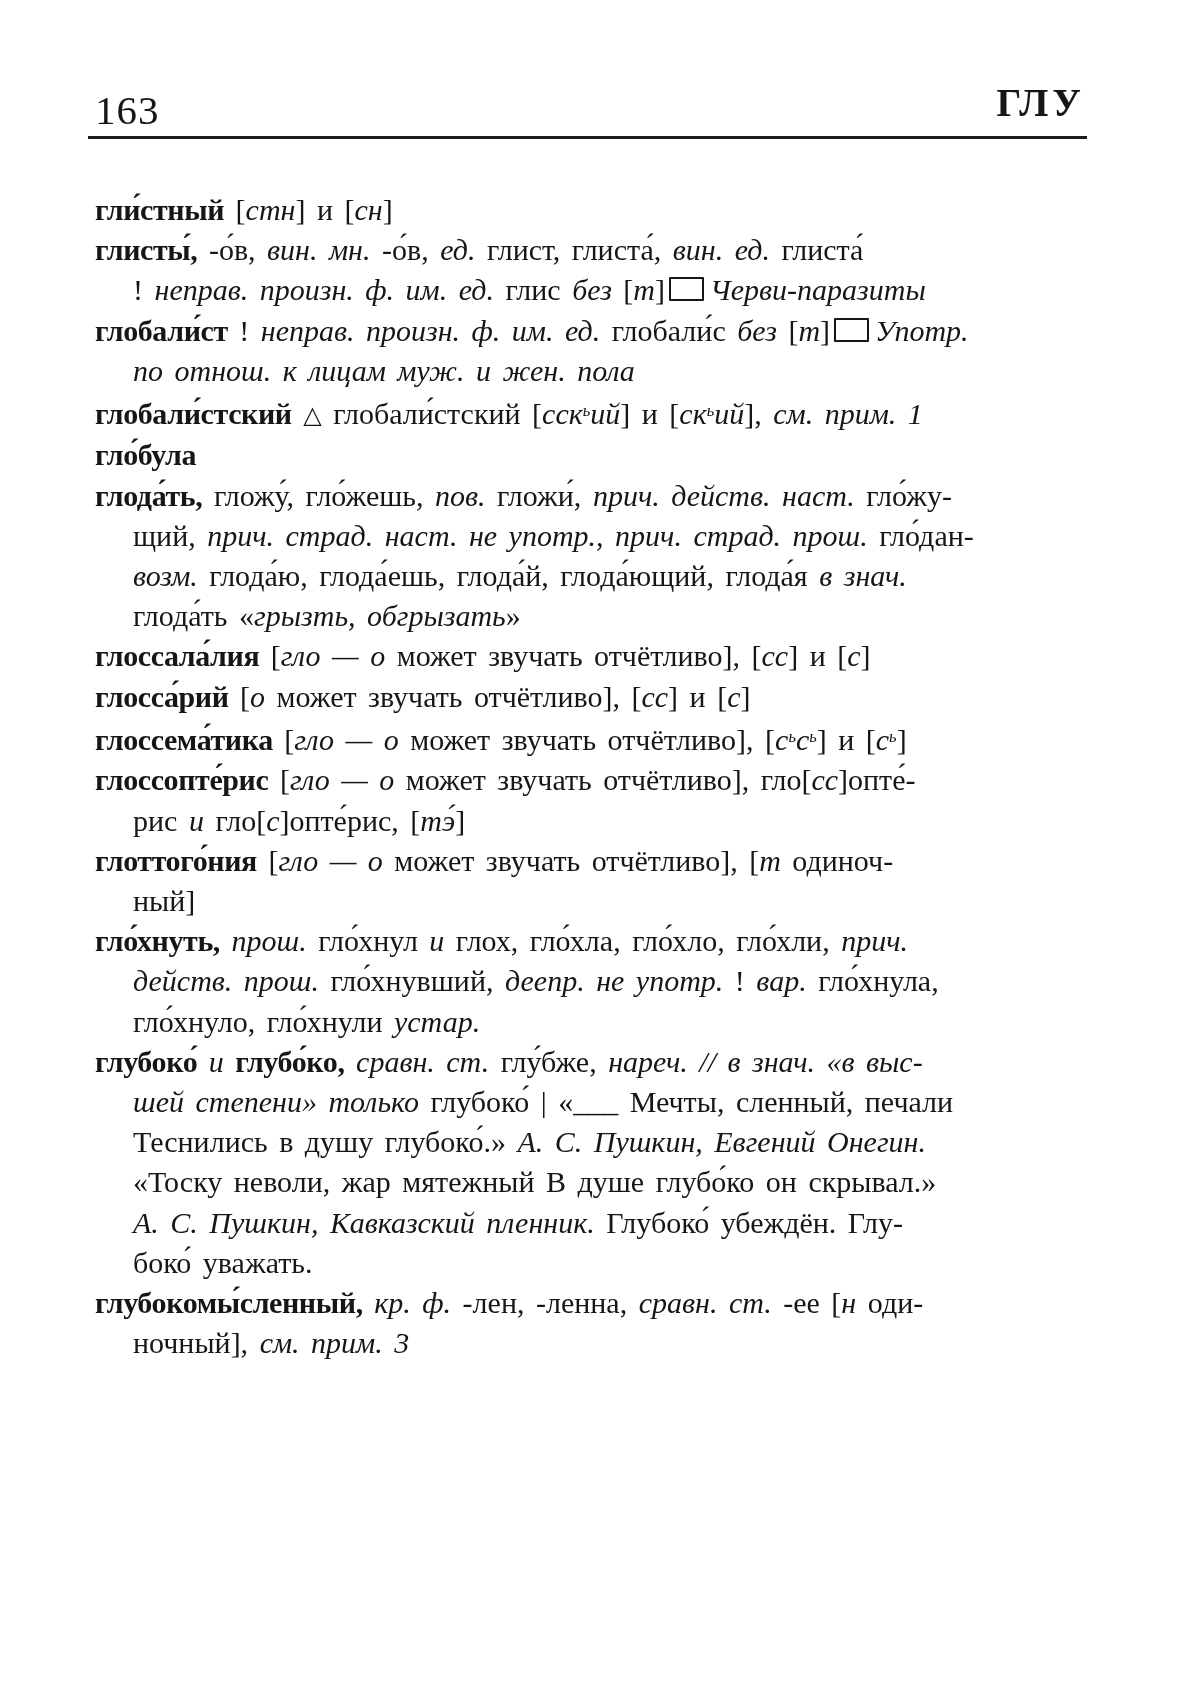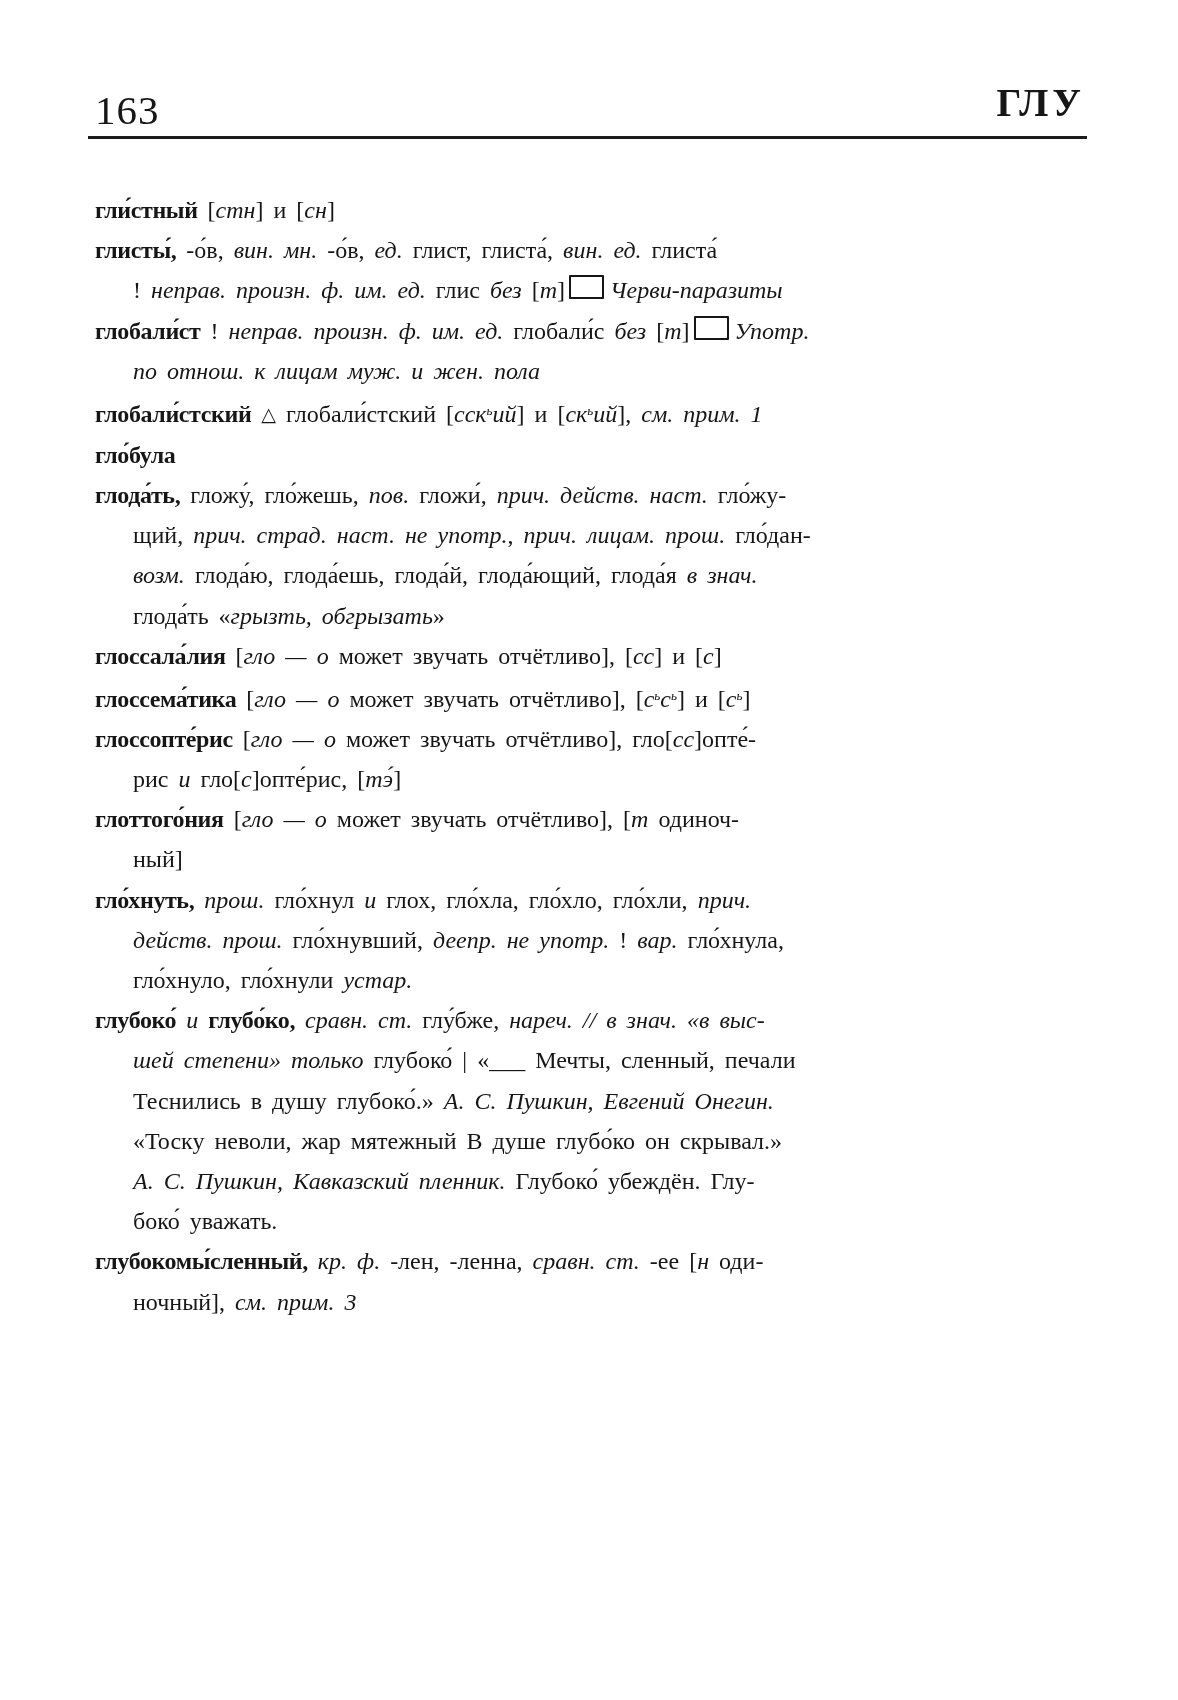--- a/index.html
+++ b/index.html
@@ -20,21 +20,21 @@
     position:absolute;right:93px;top:80px;
     font-size:39px;font-weight:700;letter-spacing:4px;
   }
   .header-rule{
     position:absolute;left:88px;right:91px;top:136px;
     height:3px;background:#1c1c1c;
   }
   
   .entries{
     position:absolute;left:95px;top:190px;width:1010px;
-    font-size:24px;line-height:40.2px;
+    font-size:30px;line-height:40.2px;
     word-spacing:4px;
   }
   .line{white-space:nowrap;}
   .line.ind{padding-left:38px;}
   .sb{font-weight:700;letter-spacing:-0.4px;}
   .sr{}
   .si{font-style:italic;}
   .su{font-style:italic;font-size:0.55em;vertical-align:0.5em;letter-spacing:0;}
   .st{font-family:"DejaVu Sans",sans-serif;font-size:0.8em;vertical-align:1px;}
   .sx{
@@ -52,24 +52,25 @@
   <div class="header-rule"></div>
   <div class="entries">
       <div class="line"><span class="sb">гли́стный</span><span class="sr"> [</span><span class="si">стн</span><span class="sr">] и [</span><span class="si">сн</span><span class="sr">]</span></div>
       <div class="line"><span class="sb">глисты́,</span><span class="sr"> -о́в, </span><span class="si">вин. мн.</span><span class="sr"> -о́в, </span><span class="si">ед.</span><span class="sr"> глист, глиста́, </span><span class="si">вин. ед.</span><span class="sr"> глиста́</span></div>
       <div class="line ind"><span class="sr">! </span><span class="si">неправ. произн. ф. им. ед.</span><span class="sr"> глис </span><span class="si">без</span><span class="sr"> [</span><span class="si">т</span><span class="sr">]</span><span class="sx"></span><span class="si">Черви-паразиты</span></div>
       <div class="line"><span class="sb">глобали́ст</span><span class="sr"> ! </span><span class="si">неправ. произн. ф. им. ед.</span><span class="sr"> глобали́с </span><span class="si">без</span><span class="sr"> [</span><span class="si">т</span><span class="sr">]</span><span class="sx"></span><span class="si">Употр.</span></div>
       <div class="line ind"><span class="si">по отнош. к лицам муж. и жен. пола</span></div>
       <div class="line"><span class="sb">глобали́стский</span><span class="sr"> </span><span class="st">△</span><span class="sr"> глобали́стский [</span><span class="si">сск</span><span class="su">ь</span><span class="si">ий</span><span class="sr">] и [</span><span class="si">ск</span><span class="su">ь</span><span class="si">ий</span><span class="sr">], </span><span class="si">см. прим. 1</span></div>
       <div class="line"><span class="sb">гло́була</span></div>
       <div class="line"><span class="sb">глода́ть,</span><span class="sr"> гложу́, гло́жешь, </span><span class="si">пов.</span><span class="sr"> гложи́, </span><span class="si">прич. действ. наст.</span><span class="sr"> гло́жу-</span></div>
-      <div class="line ind"><span class="sr">щий, </span><span class="si">прич. страд. наст. не употр.</span><span class="sr">, </span><span class="si">прич. лицам. прош.</span><span class="sr"> гло́дан-</span></div>
+      <div class="line ind"><span class="sr">щий, </span><span class="si">прич. страд. наст. не употр.</span><span class="sr">, </span><span class="si">прич. страд. прош.</span><span class="sr"> гло́дан-</span></div>
       <div class="line ind"><span class="si">возм.</span><span class="sr"> глода́ю, глода́ешь, глода́й, глода́ющий, глода́я </span><span class="si">в знач.</span></div>
       <div class="line ind"><span class="sr">глода́ть «</span><span class="si">грызть, обгрызать</span><span class="sr">»</span></div>
       <div class="line"><span class="sb">глоссала́лия</span><span class="sr"> [</span><span class="si">гло — о</span><span class="sr"> может звучать отчётливо], [</span><span class="si">сс</span><span class="sr">] и [</span><span class="si">с</span><span class="sr">]</span></div>
+      <div class="line"><span class="sb">глосса́рий</span><span class="sr"> [</span><span class="si">о</span><span class="sr"> может звучать отчётливо], [</span><span class="si">сс</span><span class="sr">] и [</span><span class="si">с</span><span class="sr">]</span></div>
       <div class="line"><span class="sb">глоссема́тика</span><span class="sr"> [</span><span class="si">гло — о</span><span class="sr"> может звучать отчётливо], [</span><span class="si">с</span><span class="su">ь</span><span class="si">с</span><span class="su">ь</span><span class="sr">] и [</span><span class="si">с</span><span class="su">ь</span><span class="sr">]</span></div>
       <div class="line"><span class="sb">глоссопте́рис</span><span class="sr"> [</span><span class="si">гло — о</span><span class="sr"> может звучать отчётливо], гло[</span><span class="si">сс</span><span class="sr">]опте́-</span></div>
       <div class="line ind"><span class="sr">рис </span><span class="si">и</span><span class="sr"> гло[</span><span class="si">с</span><span class="sr">]опте́рис, [</span><span class="si">тэ́</span><span class="sr">]</span></div>
       <div class="line"><span class="sb">глоттого́ния</span><span class="sr"> [</span><span class="si">гло — о</span><span class="sr"> может звучать отчётливо], [</span><span class="si">т</span><span class="sr"> одиноч-</span></div>
       <div class="line ind"><span class="sr">ный]</span></div>
       <div class="line"><span class="sb">гло́хнуть,</span><span class="sr"> </span><span class="si">прош.</span><span class="sr"> гло́хнул </span><span class="si">и</span><span class="sr"> глох, гло́хла, гло́хло, гло́хли, </span><span class="si">прич.</span></div>
       <div class="line ind"><span class="si">действ. прош.</span><span class="sr"> гло́хнувший, </span><span class="si">деепр. не употр.</span><span class="sr"> ! </span><span class="si">вар.</span><span class="sr"> гло́хнула,</span></div>
       <div class="line ind"><span class="sr">гло́хнуло, гло́хнули </span><span class="si">устар.</span></div>
       <div class="line"><span class="sb">глубоко́</span><span class="sr"> </span><span class="si">и</span><span class="sr"> </span><span class="sb">глубо́ко,</span><span class="sr"> </span><span class="si">сравн. ст.</span><span class="sr"> глу́бже, </span><span class="si">нареч.</span><span class="sr"> </span><span class="si">// в знач. «в выс-</span></div>
       <div class="line ind"><span class="si">шей степени» только</span><span class="sr"> глубоко́ | «___ Мечты, сленный, печали</span></div>

